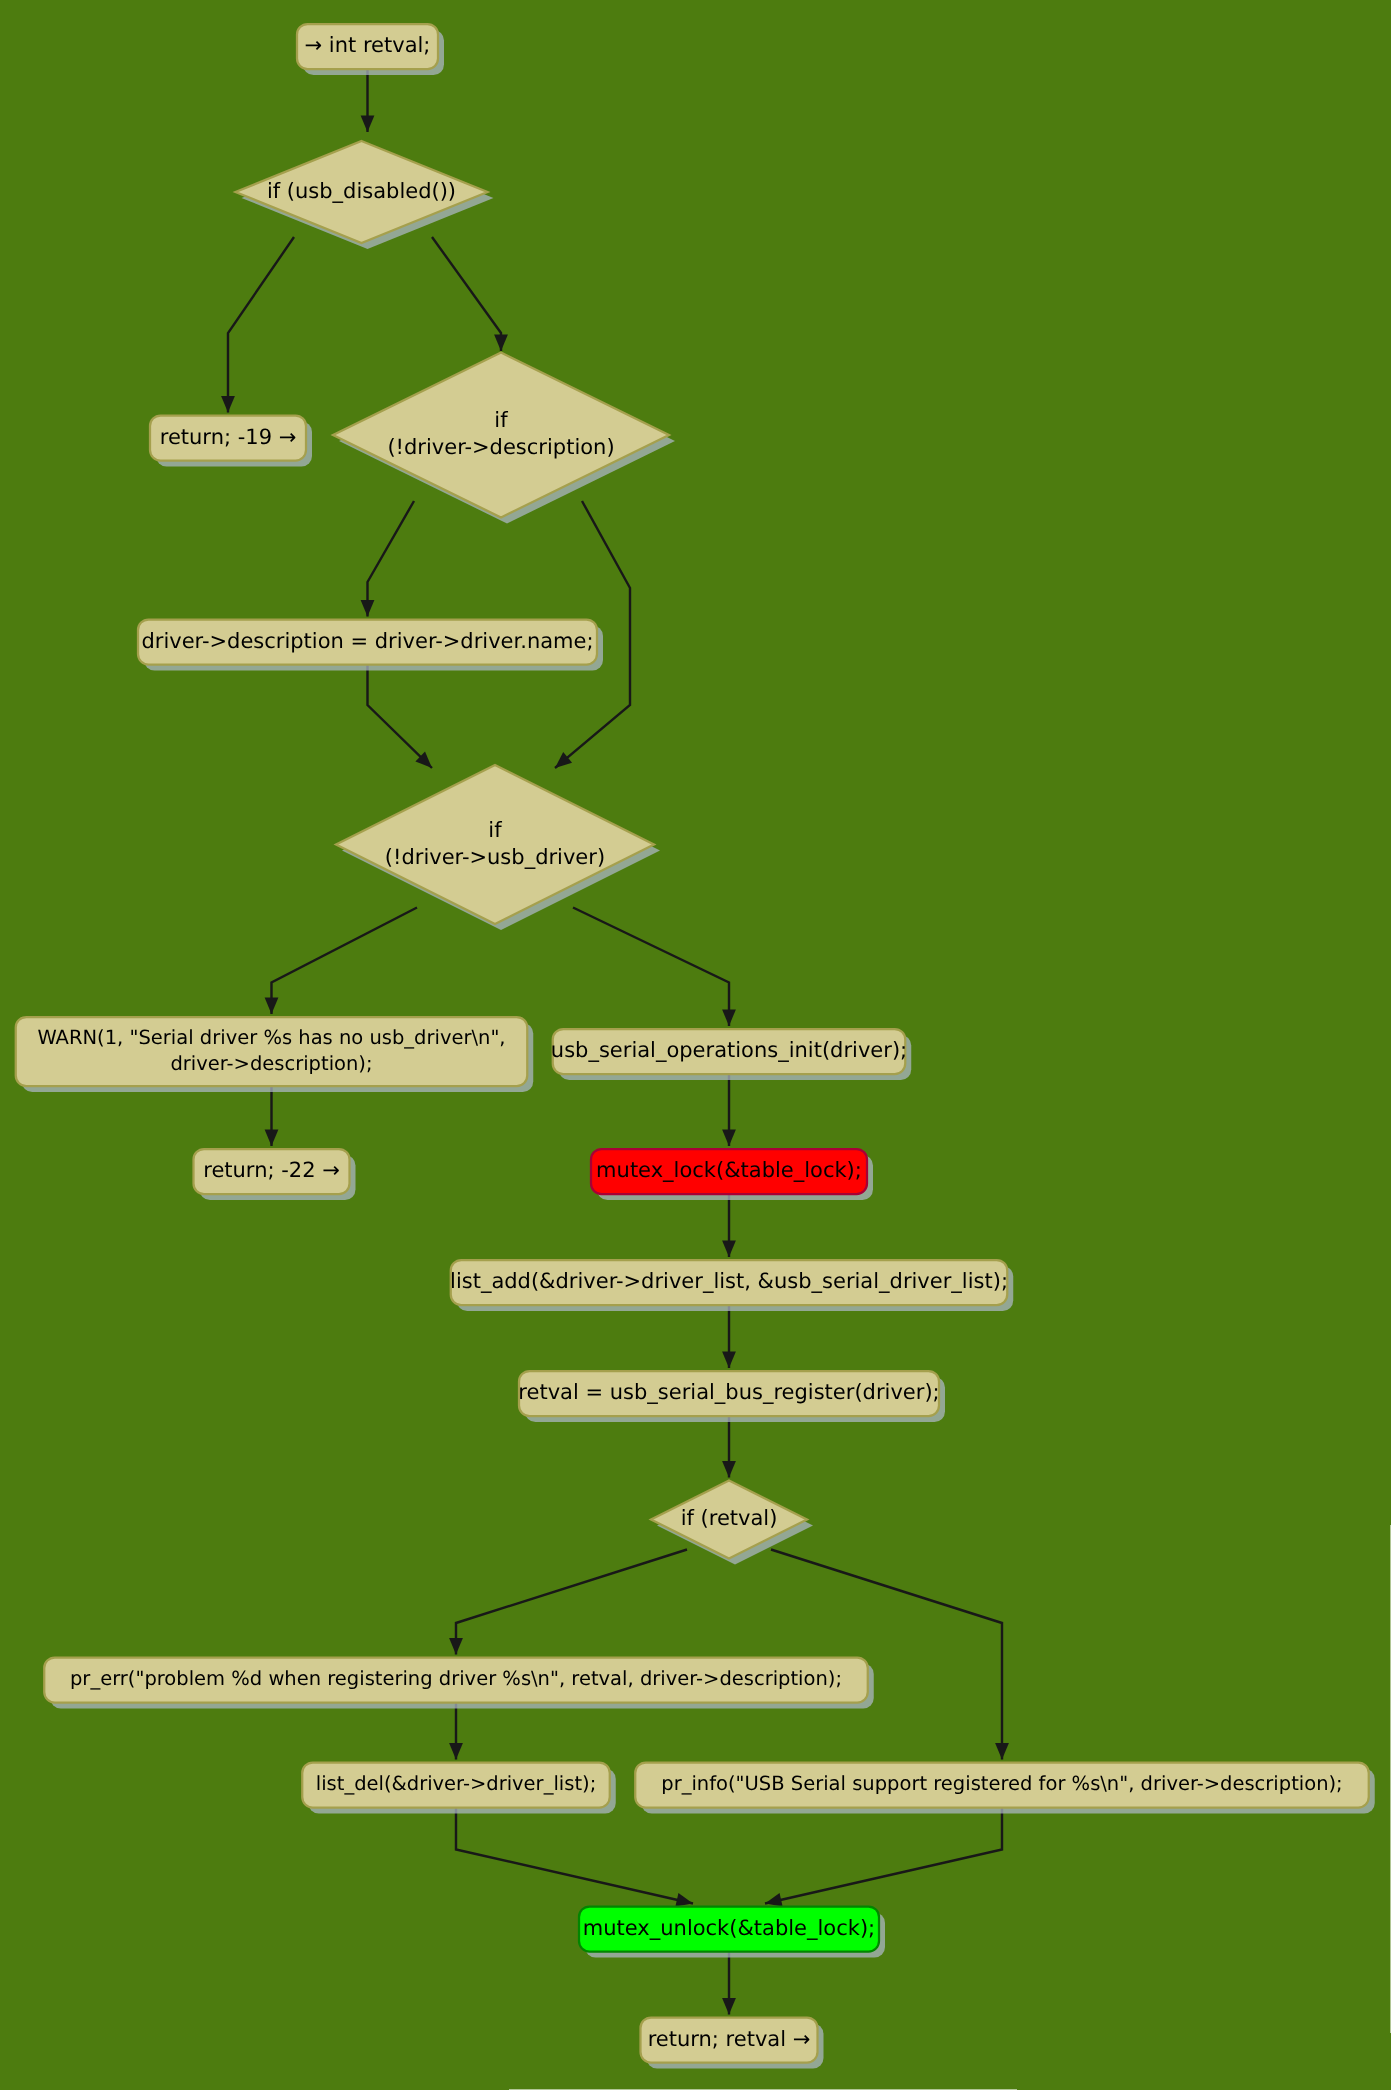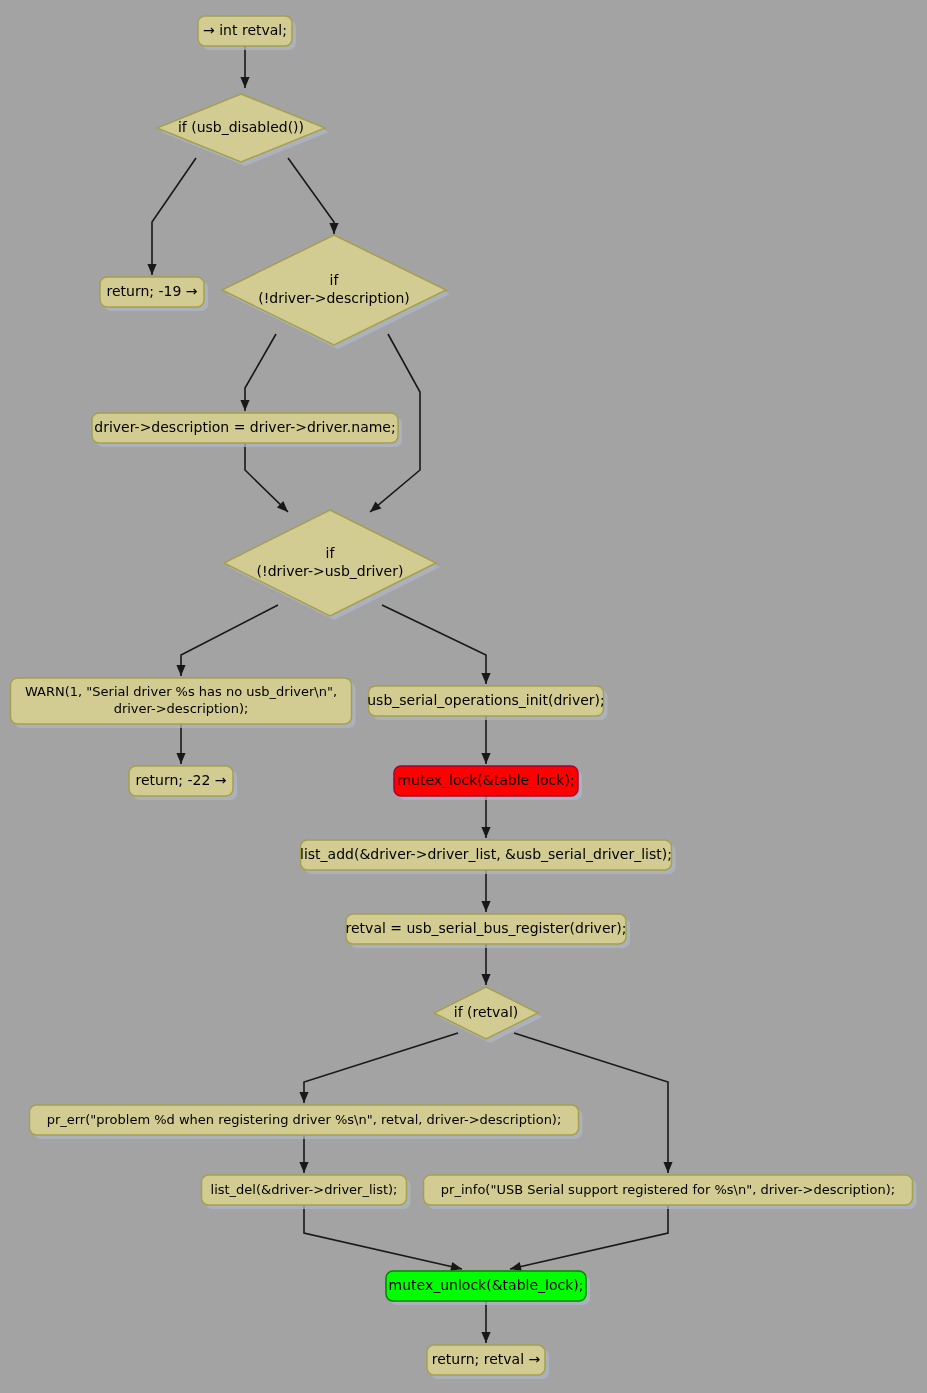--- a/index.html
+++ b/index.html
@@ -4,21 +4,21 @@
 <style>
   html, body {
     margin: 0;
     padding: 0;
     background: #FFFFFF;
   }
   #canvas {
     position: relative;
     width: 927px;
     height: 1393px;
-    background: #a3a3a3;
+    background: #4d7c0f;
     font-family: "DejaVu Sans", sans-serif;
     overflow: hidden;
   }
   svg.diagram {
     position: absolute;
     left: 0;
     top: 0;
     width: 927px;
     height: 1393px;
   }

